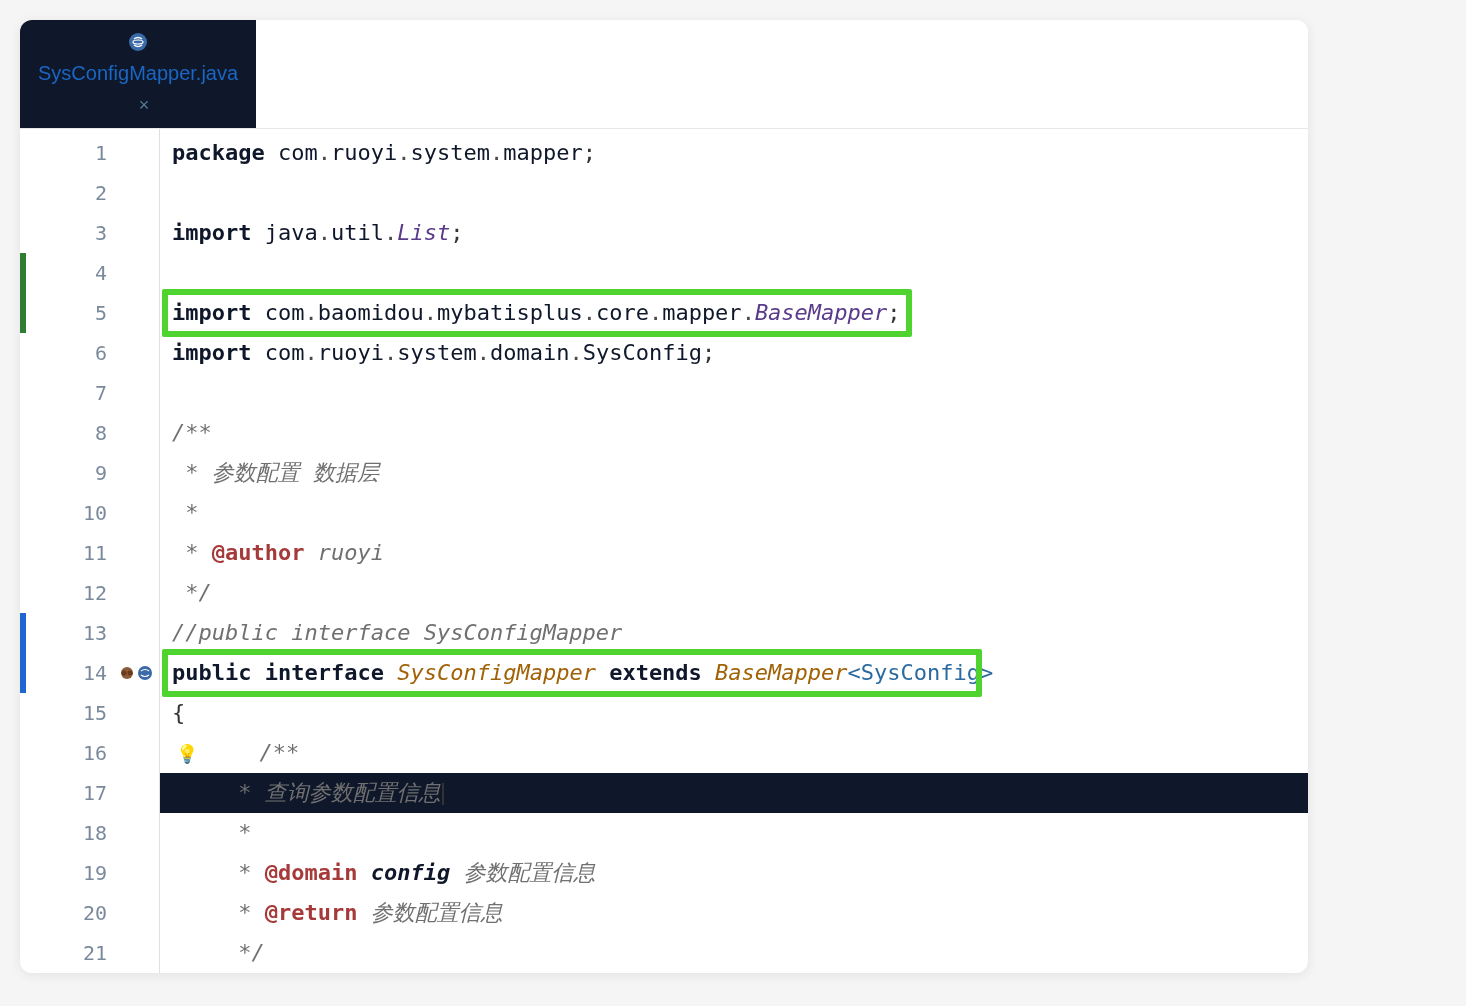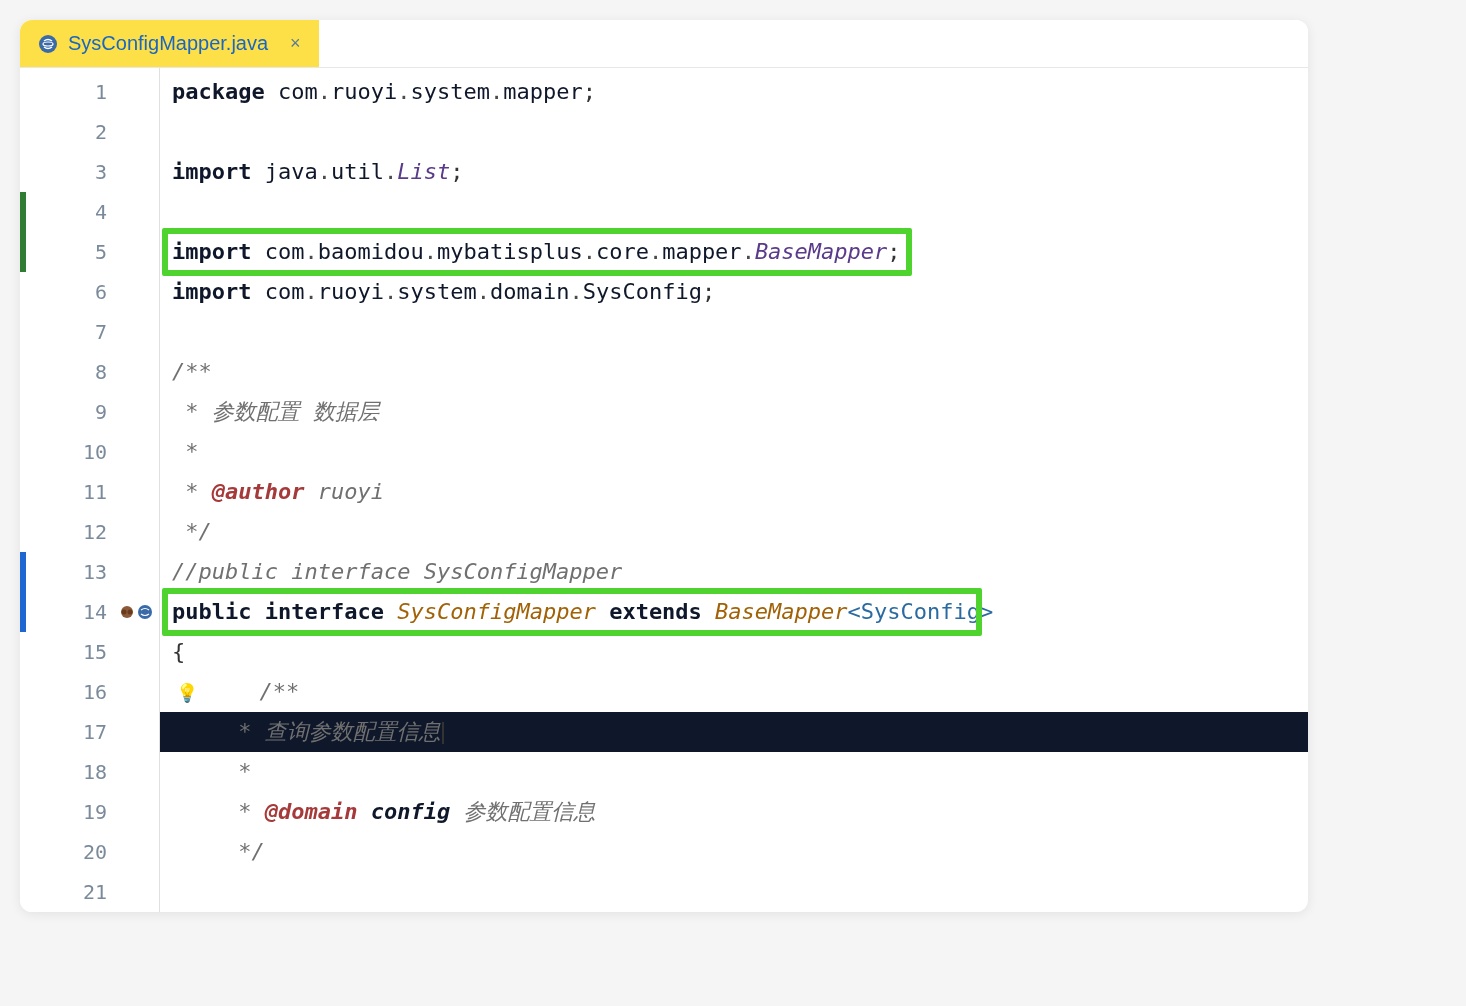--- a/index.html
+++ b/index.html
@@ -17,22 +17,23 @@
   }
   .tab-bar {
     display: flex;
     background: #fff;
     border-bottom: 1px solid #e8e8e8;
   }
   .tab {
     display: flex;
     align-items: center;
     padding: 12px 18px;
-    background: #fde047;
+    background: #0f172a;
     gap: 10px;
+    flex-direction: column;
   }
   .tab-icon {
     width: 20px;
     height: 20px;
     display: inline-flex;
     align-items: center;
     justify-content: center;
   }
   .tab-label {
     color: #1a66c2;
@@ -102,21 +103,21 @@
   }
   .code-line.current {
     background: #0f172a;
   }
   .kw { color: #0f172a; font-weight: bold; }
   .pkg { color: #0f172a; }
   .pkg-dot { color: #4a4a4a; }
   .end-type { color: #5a3a8a; font-style: italic; }
   .semi { color: #333; }
   .comment { color: #707070; font-style: italic; }
-  .javadoc-tag { color: #a63a3a; font-style: italic; font-weight: bold; }
+  .javadoc-tag { color: #a63a3a; font-weight: bold; }
   .javadoc-val { color: #707070; font-style: italic; }
   .javadoc-val-bold { color: #0f172a; font-style: italic; font-weight: bold; }
   .classname { color: #a16207; font-style: italic; }
   .generic-br { color: #2a6aa0; }
   .generic-type { color: #2a6aa0; }
   .brace { color: #333; }
   .highlight-box {
     position: absolute;
     border: 6px solid #4fd42f;
     pointer-events: none;
@@ -248,19 +249,20 @@
         <div class="code-line"><span class="comment"> *</span></div>
         <div class="code-line"><span class="comment"> * </span><span class="javadoc-tag">@author</span> <span class="javadoc-val">ruoyi</span></div>
         <div class="code-line"><span class="comment"> */</span></div>
         <div class="code-line"><span class="comment">//public interface SysConfigMapper</span></div>
         <div class="code-line"><span class="kw">public</span> <span class="kw">interface</span> <span class="classname">SysConfigMapper</span> <span class="kw">extends</span> <span class="classname">BaseMapper</span><span class="generic-br">&lt;</span><span class="generic-type">SysConfig</span><span class="generic-br">&gt;</span></div>
         <div class="code-line"><span class="brace">{</span></div>
         <div class="code-line"><span class="bulb-icon" style="margin-right: 8px; margin-left: 4px;">💡</span>    <span class="comment">/**</span></div>
         <div class="code-line current">     <span class="comment">* 查询参数配置信息</span><span class="caret"></span></div>
         <div class="code-line">     <span class="comment">*</span></div>
         <div class="code-line">     <span class="comment">* </span><span class="javadoc-tag">@domain</span> <span class="javadoc-val-bold">config</span> <span class="javadoc-val">参数配置信息</span></div>
+        <div class="code-line">     <span class="comment">* </span><span class="javadoc-tag">@return</span> <span class="javadoc-val">参数配置信息</span></div>
         <div class="code-line">     <span class="comment">*/</span></div>
         <div class="highlight-box" style="top: 160px; left: 2px; width: 750px; height: 48px;"></div>
         <div class="highlight-box" style="top: 520px; left: 2px; width: 820px; height: 48px;"></div>
       </div>
   </div>
 
 </div>
 
 </body></html>

